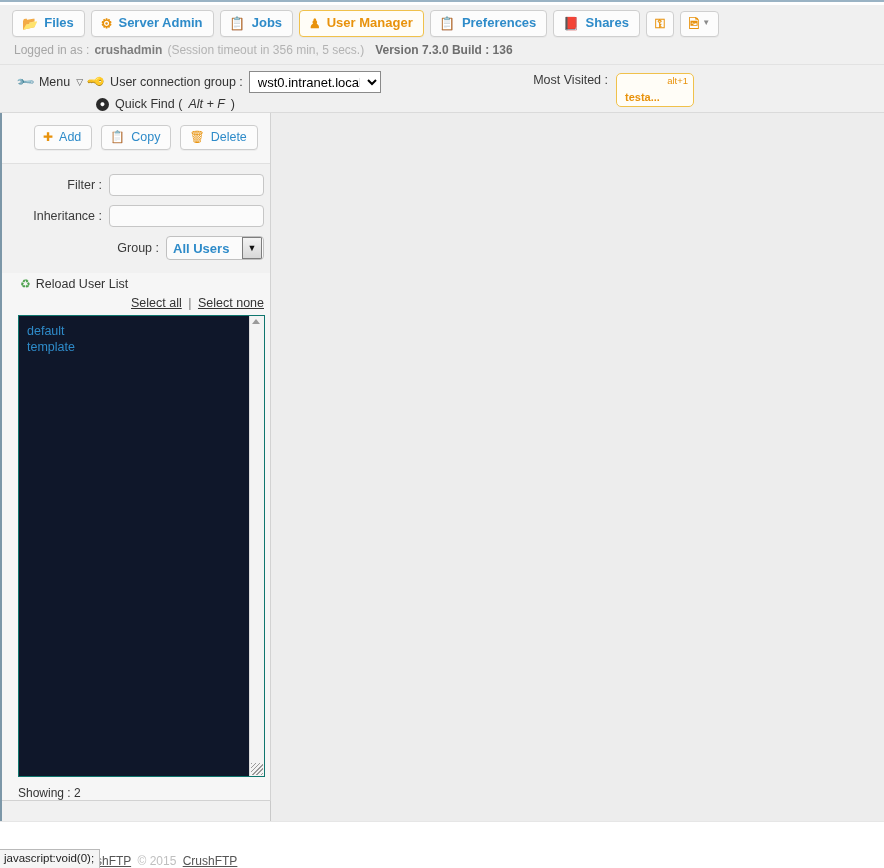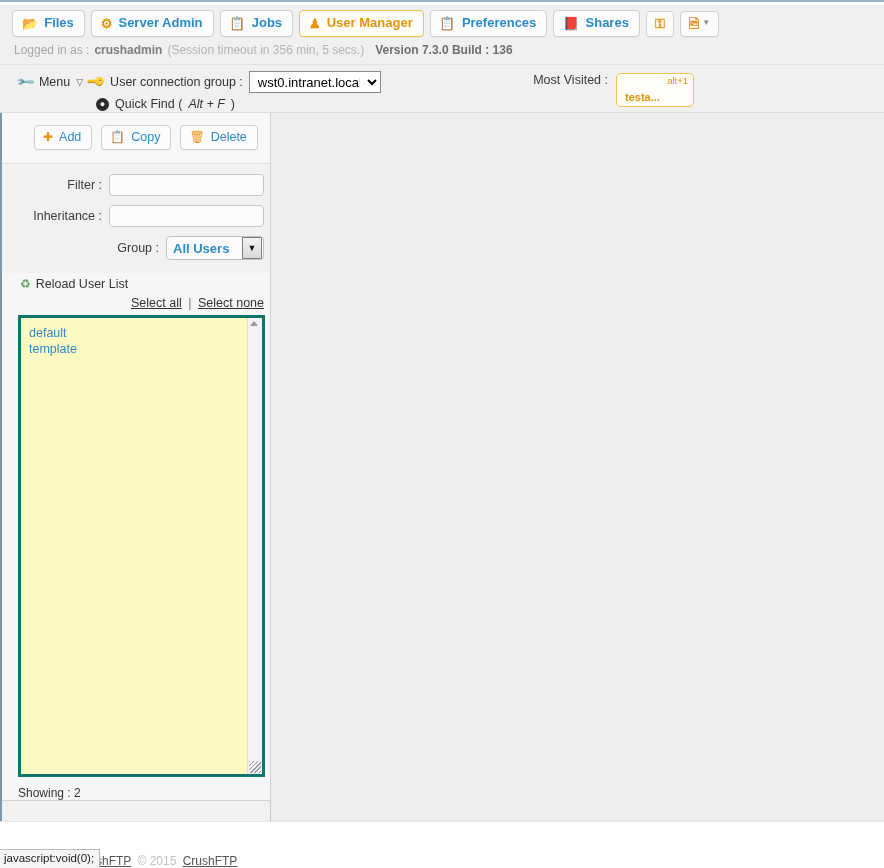--- a/index.html
+++ b/index.html
@@ -315,22 +315,22 @@
   .selectrow a {
     color: #333;
     text-decoration: underline;
   }
   .selectrow .sep { color: #777; padding: 0 3px; }
 
   .listbox {
     margin: 0 0 0 16px;
     width: 247px;
     height: 462px;
-    border: 3px solid #0f766e;
-    background: #fef9c3;
+    border: 1px solid #0f766e;
+    background: #0f172a;
     box-sizing: border-box;
     position: relative;
     display: flex;
   }
   .listitems {
     flex: 1;
     padding: 8px 0 0 8px;
   }
   .listitems .li {
     font-size: 12.5px;

